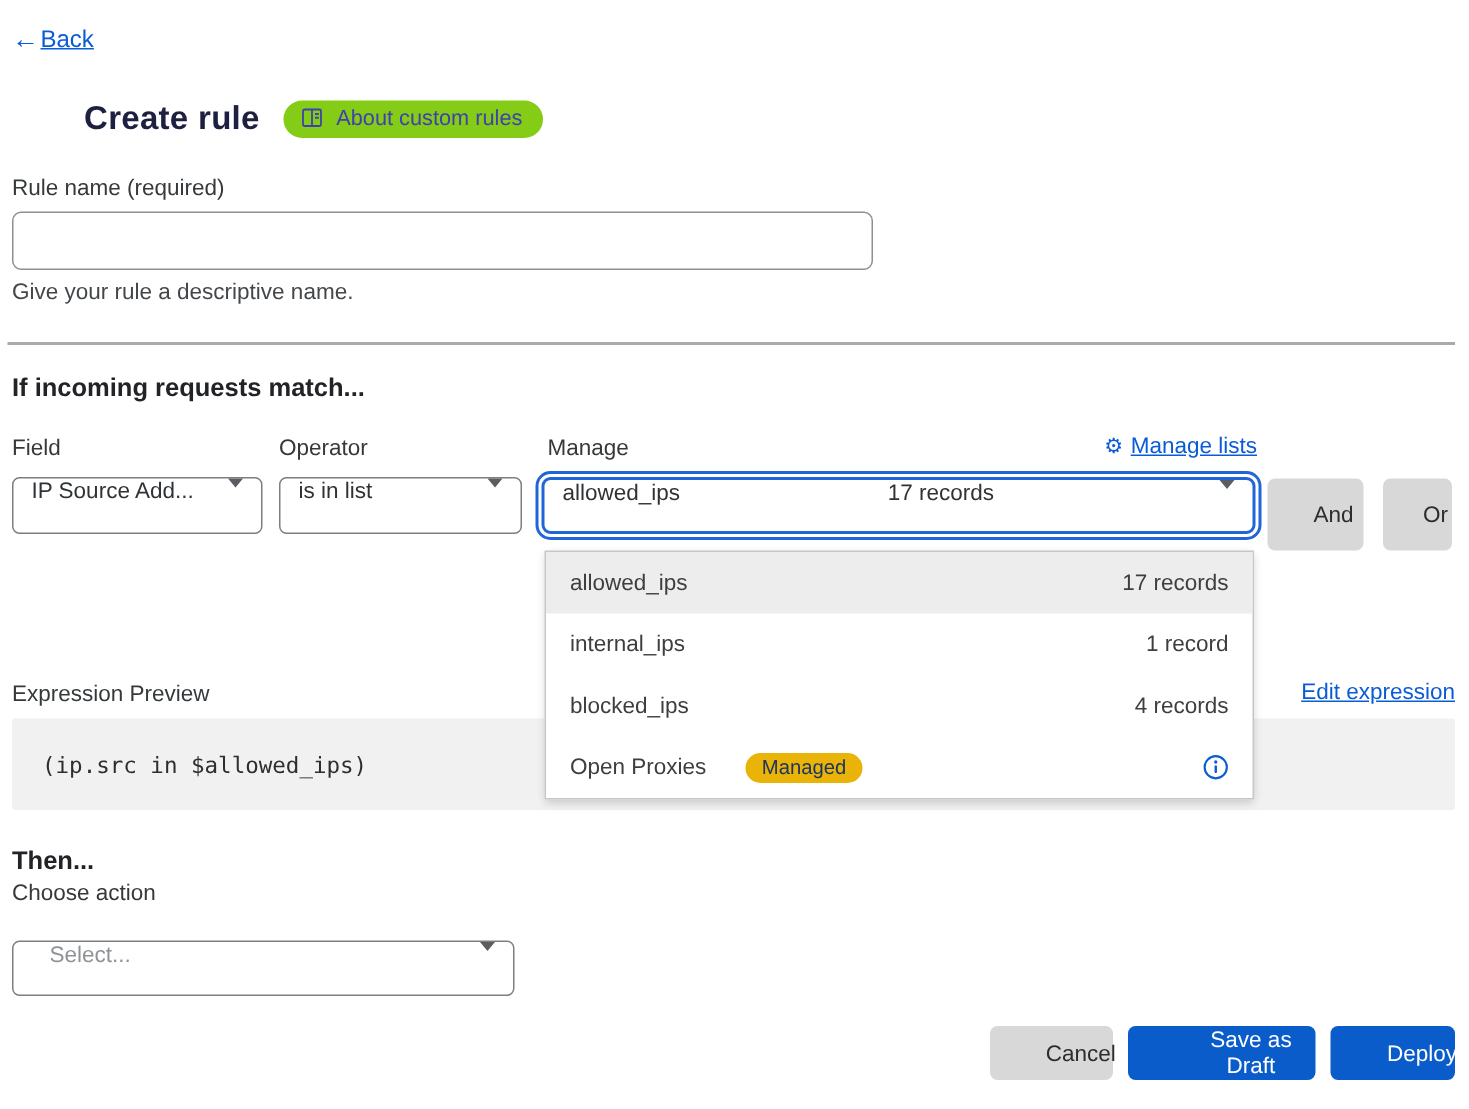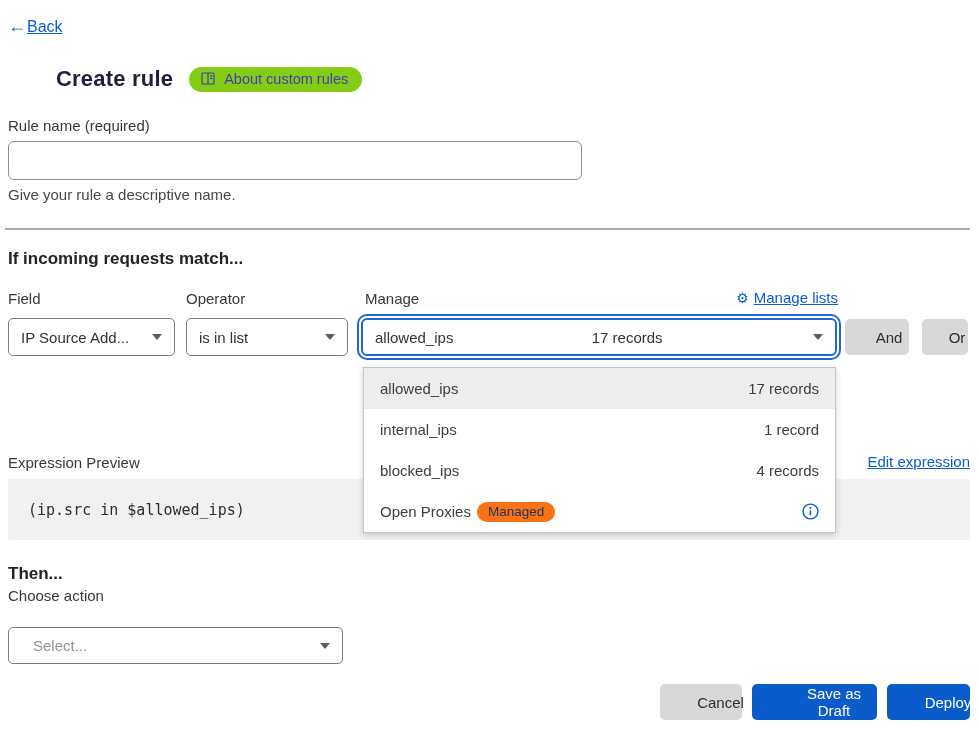--- a/index.html
+++ b/index.html
@@ -80,21 +80,21 @@
     font-size: 15px; color: #0a5cd6; cursor: pointer;
   }
   .manage-lists .link-text { text-decoration: underline; }
   .gear-icon { font-size: 14px; color: #0a5cd6; }
 
   .select-box {
     top: 318px; height: 38px;
     border: 1px solid #7e7e7e;
     border-radius: 5px;
     background: #fff;
-    display: flex; align-items: center;
+    display: flex; 
     padding: 0 12px;
     font-size: 15px; color: #303336;
     cursor: pointer;
   }
   .select-box .caret { margin-left: auto; }
   .caret {
     width: 0; height: 0;
     border-left: 5px solid transparent;
     border-right: 5px solid transparent;
     border-top: 6px solid #5a5e62;
@@ -103,21 +103,21 @@
   .operator-select { left: 186px; width: 162px; }
   .value-select {
     left: 361px; width: 476px;
     border: 2px solid #2166d9;
     box-shadow: 0 0 0 2px #ffffff, 0 0 0 4px #2166d9;
     border-radius: 6px;
   }
   .value-select .meta { margin-left: auto; margin-right: 12px; color: #303336; }
 
   .chip-button {
-    top: 319px; height: 36px;
+    top: 319px; height: 48px;
     background: #d8d8d8;
     border: none; border-radius: 5px;
     font-size: 15px; color: #2d2d2d;
     font-family: "Liberation Sans", sans-serif;
     cursor: pointer;
     display: flex; align-items: center; justify-content: center; padding-left: 24px;
   }
   .and-button { left: 845px; width: 64px; }
   .or-button { left: 922px; width: 46px; }
 
@@ -132,22 +132,22 @@
   .dropdown-row {
     height: 41px;
     display: flex; align-items: center;
     padding: 0 16px;
     font-size: 15px; color: #3c3e40;
     cursor: pointer;
   }
   .dropdown-row.selected { background: #ededed; }
   .dropdown-row .row-meta { margin-left: auto; color: #3c3e40; }
   .managed-badge {
-    margin-left: 6px;
-    background: #f97316;
+    margin-left: 26px;
+    background: #eab308;
     color: #1e3560;
     font-size: 13.5px;
     border-radius: 11px;
     padding: 2px 11px 3px;
   }
   .info-icon { margin-left: auto; display: inline-flex; cursor: pointer; }
 
   
   .expr-label { left: 8px; top: 454px; font-size: 15px; color: #36393b; }
   .edit-expression {

